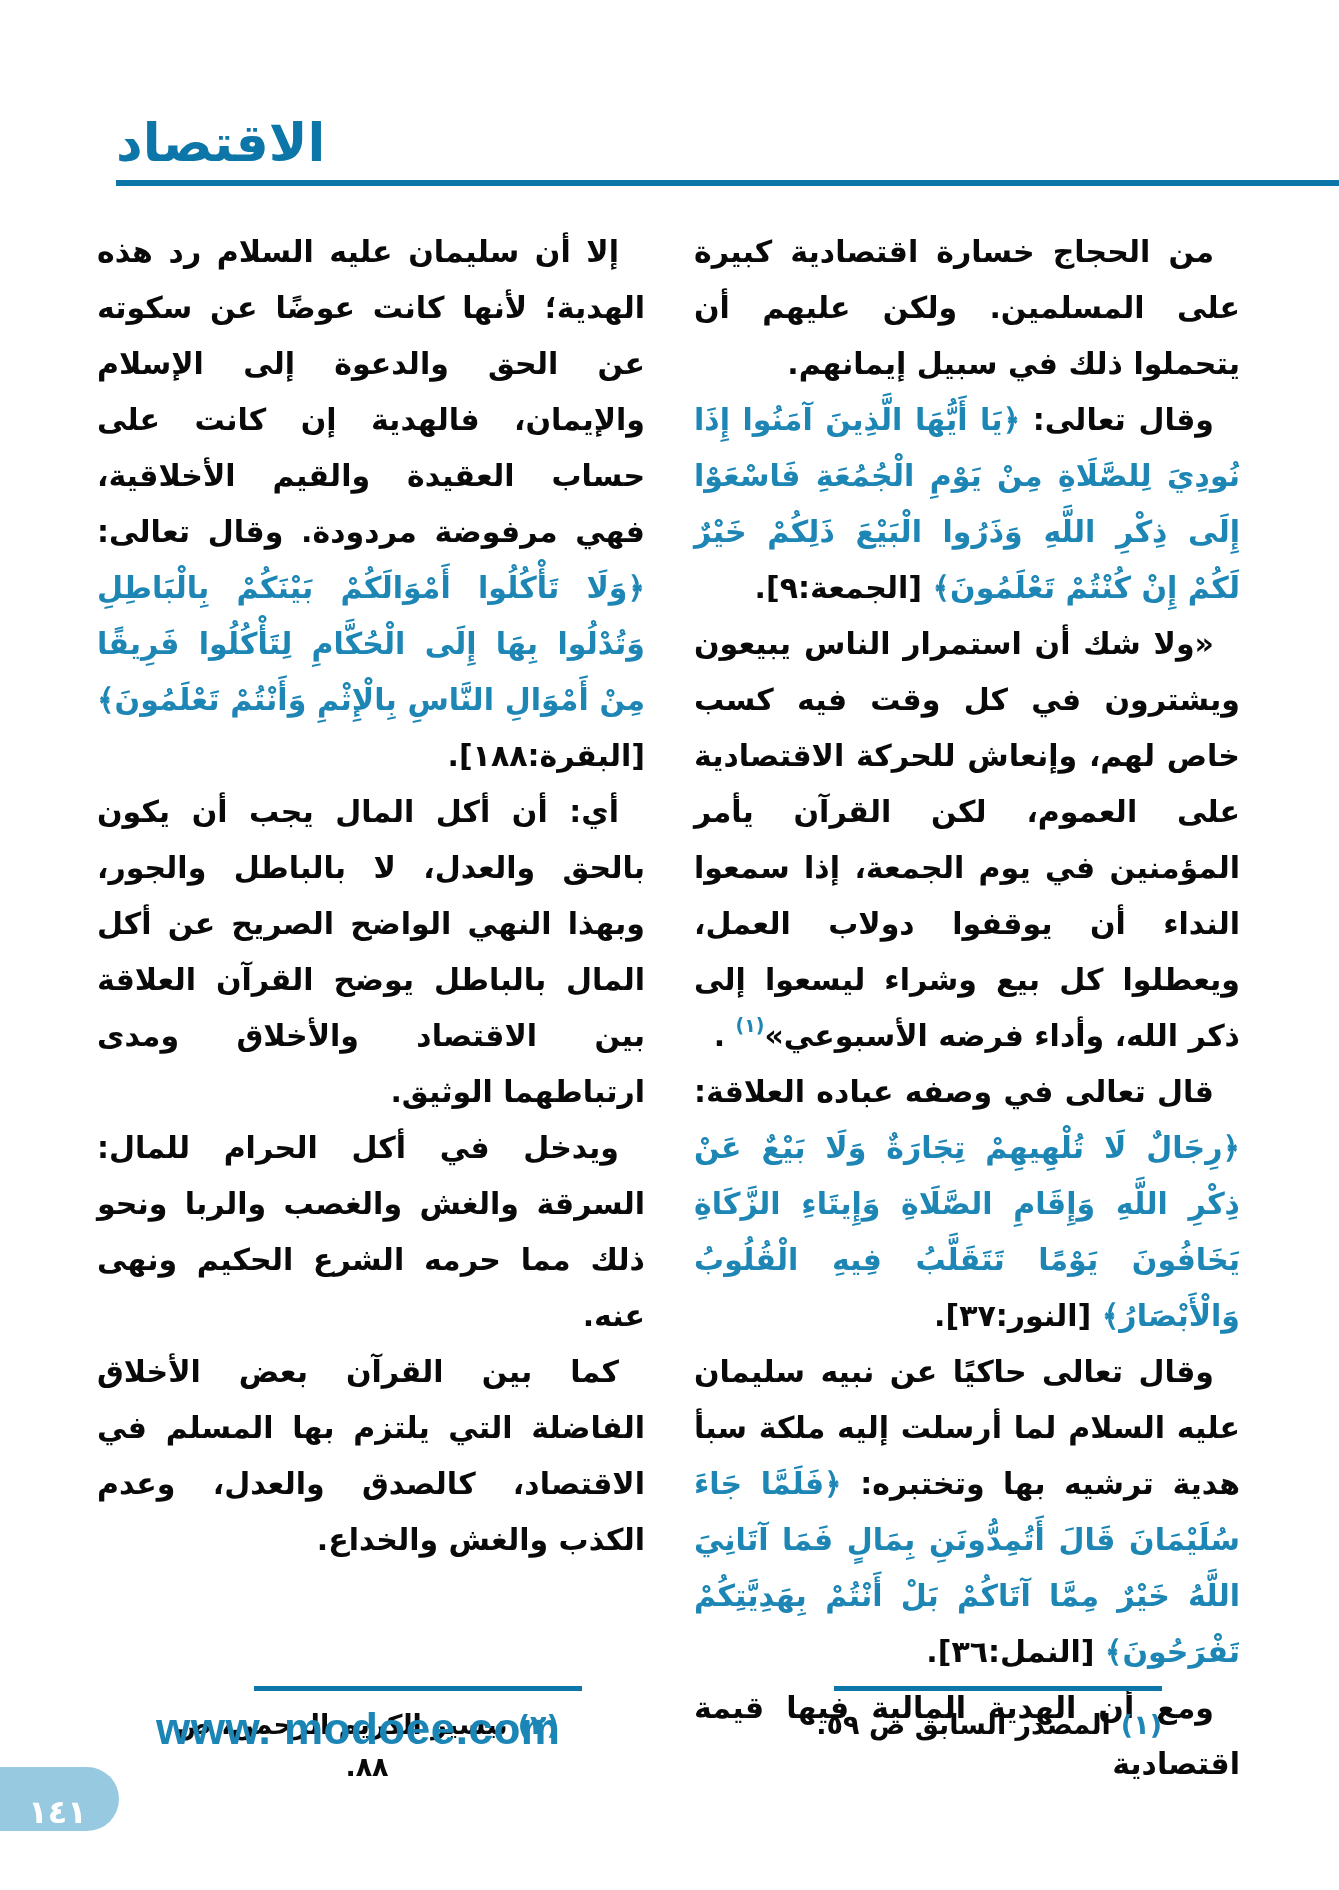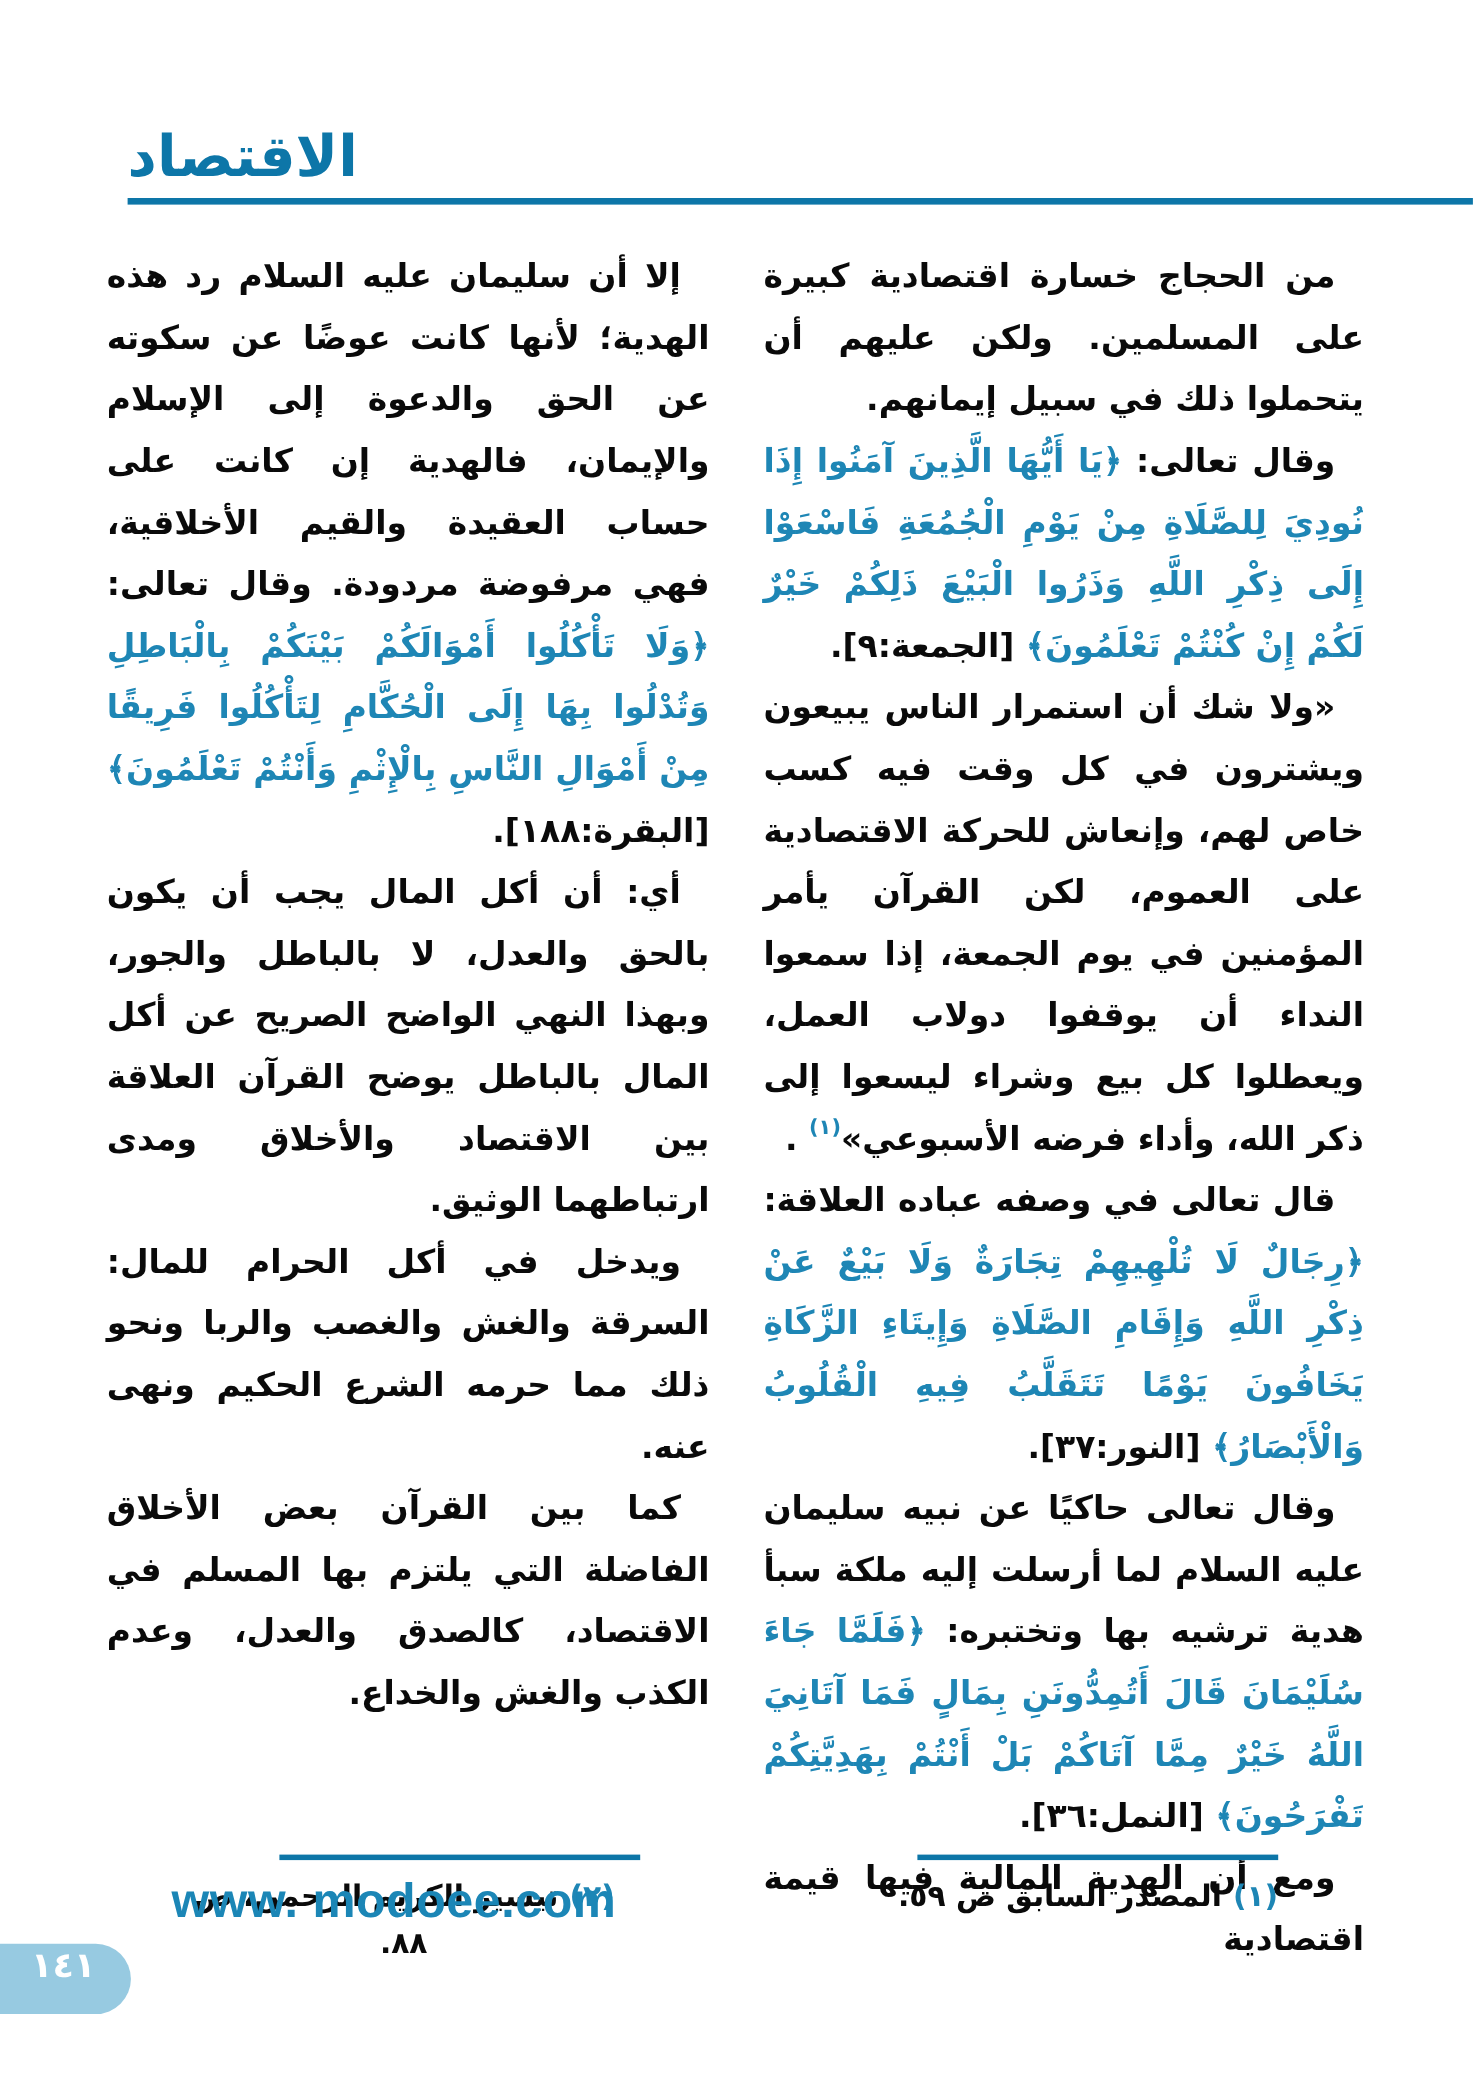--- a/index.html
+++ b/index.html
@@ -71,21 +71,21 @@
     background:var(--teal);
     margin:0 0 13px auto; 
   }
   .fn-marker{color:var(--quran);margin-left:10px;}
   .page-tab{
     position:absolute;
     top:1767px;left:0;
     width:119px;height:64px;
     background:var(--tab-bg);
     border-radius:0 34px 34px 0;
-    display:flex;align-items:flex-start;justify-content:center;
+    display:flex;align-items:flex-end;justify-content:center;
     color:#ffffff;
     font-size:32px;font-weight:bold;
     letter-spacing:7px;
     padding-right:4px;box-sizing:border-box;
   }
   .site-url{
     position:absolute;
     top:1704px;left:156px;
     font-family:"Liberation Sans", sans-serif;
     font-size:44px;

